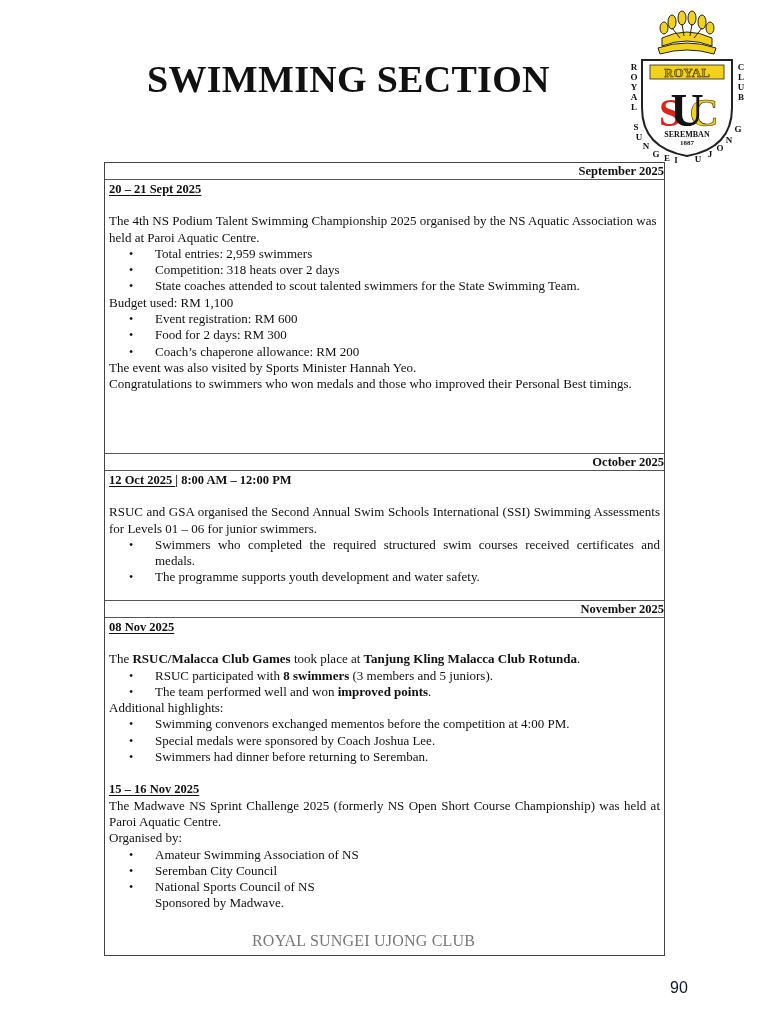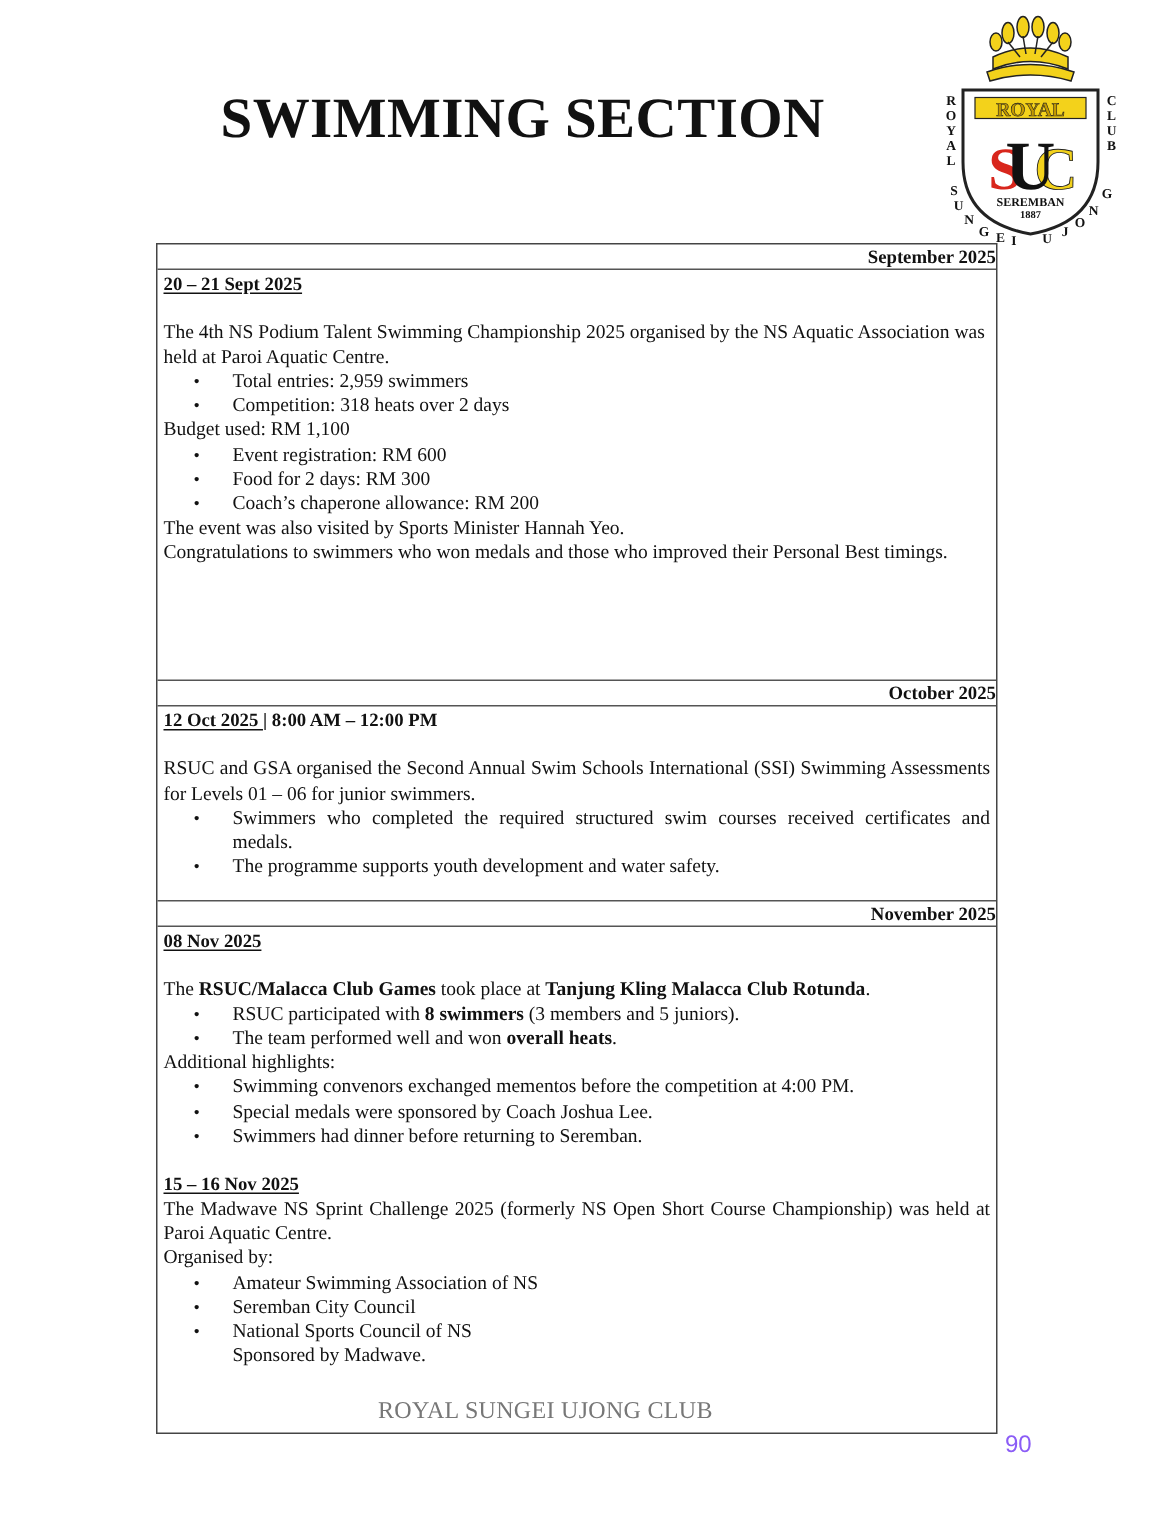--- a/index.html
+++ b/index.html
@@ -20,21 +20,21 @@
   ul { margin: 0; padding-left: 46px; list-style: none; }
   li { position: relative; }
   li::before { content: "\2022"; position: absolute; left: -26px; font-size: 12px; }
   li.nobullet::before { content: ""; }
   .justify { text-align: justify; }
   b { font-weight: bold; }
   .sept { height: 272px; }
   .oct { height: 128px; }
   .footer-text { position: absolute; left: 252px; top: 932px; font-size: 16px; color: #777;
                  font-family: "Liberation Serif", serif; letter-spacing: 0.2px; }
-  .page-number { position: absolute; left: 670px; top: 955px; font-size: 16px; color: #8b5cf6;
+  .page-number { position: absolute; left: 670px; top: 979px; font-size: 16px; color: #0f172a;
                  font-family: "Liberation Sans", sans-serif; }
 </style>
 </head>
 <body>
 
 <h1 class="page-title">SWIMMING SECTION</h1>
 
 <svg class="logo" viewBox="0 0 150 156" xmlns="http://www.w3.org/2000/svg">
 
   <g>
@@ -92,20 +92,21 @@
 <div class="doc-table">
 
   <div class="month-header">September 2025</div>
   <div class="cell sept">
     <div class="date-line"><u>20 – 21 Sept 2025</u></div>
     <div class="gap"></div>
     <div>The 4th NS Podium Talent Swimming Championship 2025 organised by the NS Aquatic Association was held at Paroi Aquatic Centre.</div>
     <ul>
       <li>Total entries: 2,959 swimmers</li>
       <li>Competition: 318 heats over 2 days</li>
+      <li>State coaches attended to scout talented swimmers for the State Swimming Team.</li>
     </ul>
     <div>Budget used: RM 1,100</div>
     <ul>
       <li>Event registration: RM 600</li>
       <li>Food for 2 days: RM 300</li>
       <li>Coach’s chaperone allowance: RM 200</li>
     </ul>
     <div>The event was also visited by Sports Minister Hannah Yeo.</div>
     <div>Congratulations to swimmers who won medals and those who improved their Personal Best timings.</div>
   </div>
@@ -121,21 +122,21 @@
     </ul>
   </div>
 
   <div class="month-header sep">November 2025</div>
   <div class="cell">
     <div class="date-line"><u>08 Nov 2025</u></div>
     <div class="gap"></div>
     <div><span>The </span><b>RSUC/Malacca Club Games</b><span> took place at </span><b>Tanjung Kling Malacca Club Rotunda</b><span>.</span></div>
     <ul>
       <li><span>RSUC participated with </span><b>8 swimmers</b><span> (3 members and 5 juniors).</span></li>
-      <li><span>The team performed well and won </span><b>overall heats</b><span>.</span></li>
+      <li><span>The team performed well and won </span><b>improved points</b><span>.</span></li>
     </ul>
     <div>Additional highlights:</div>
     <ul>
       <li>Swimming convenors exchanged mementos before the competition at 4:00 PM.</li>
       <li>Special medals were sponsored by Coach Joshua Lee.</li>
       <li>Swimmers had dinner before returning to Seremban.</li>
     </ul>
     <div class="gap"></div>
     <div class="date-line"><u>15 – 16 Nov 2025</u></div>
     <div class="justify">The Madwave NS Sprint Challenge 2025 (formerly NS Open Short Course Championship) was held at Paroi Aquatic Centre.</div>

